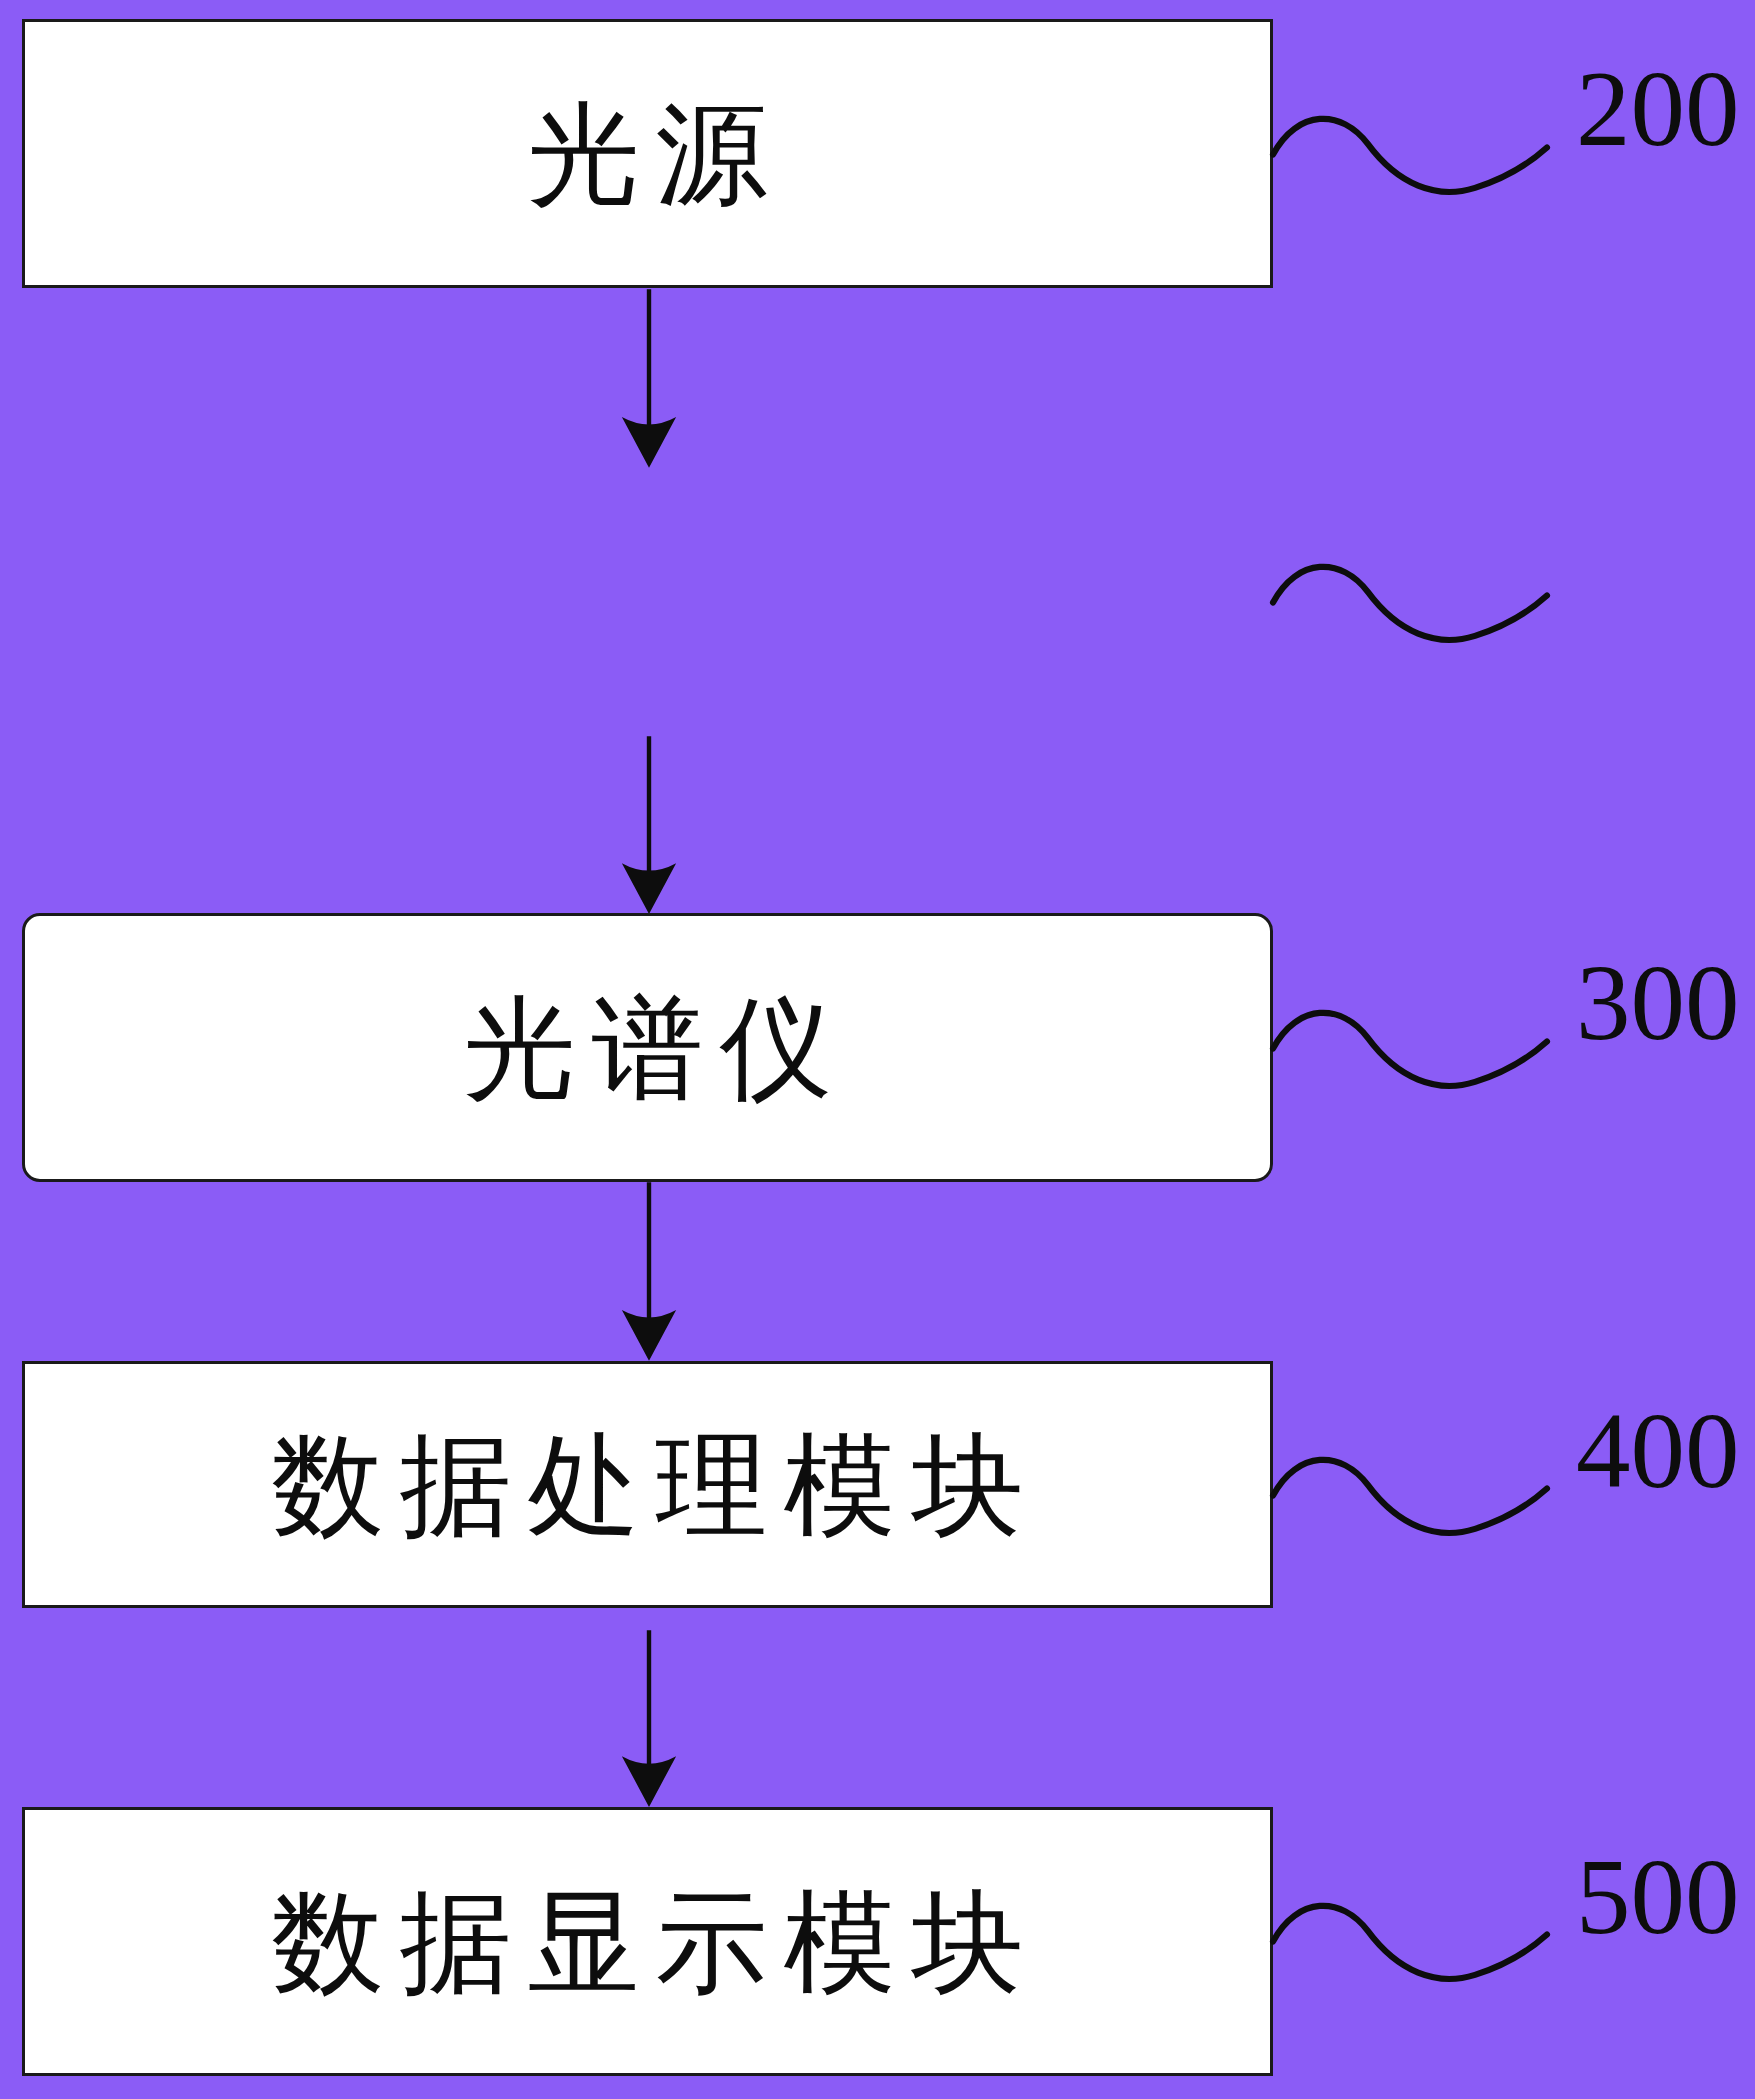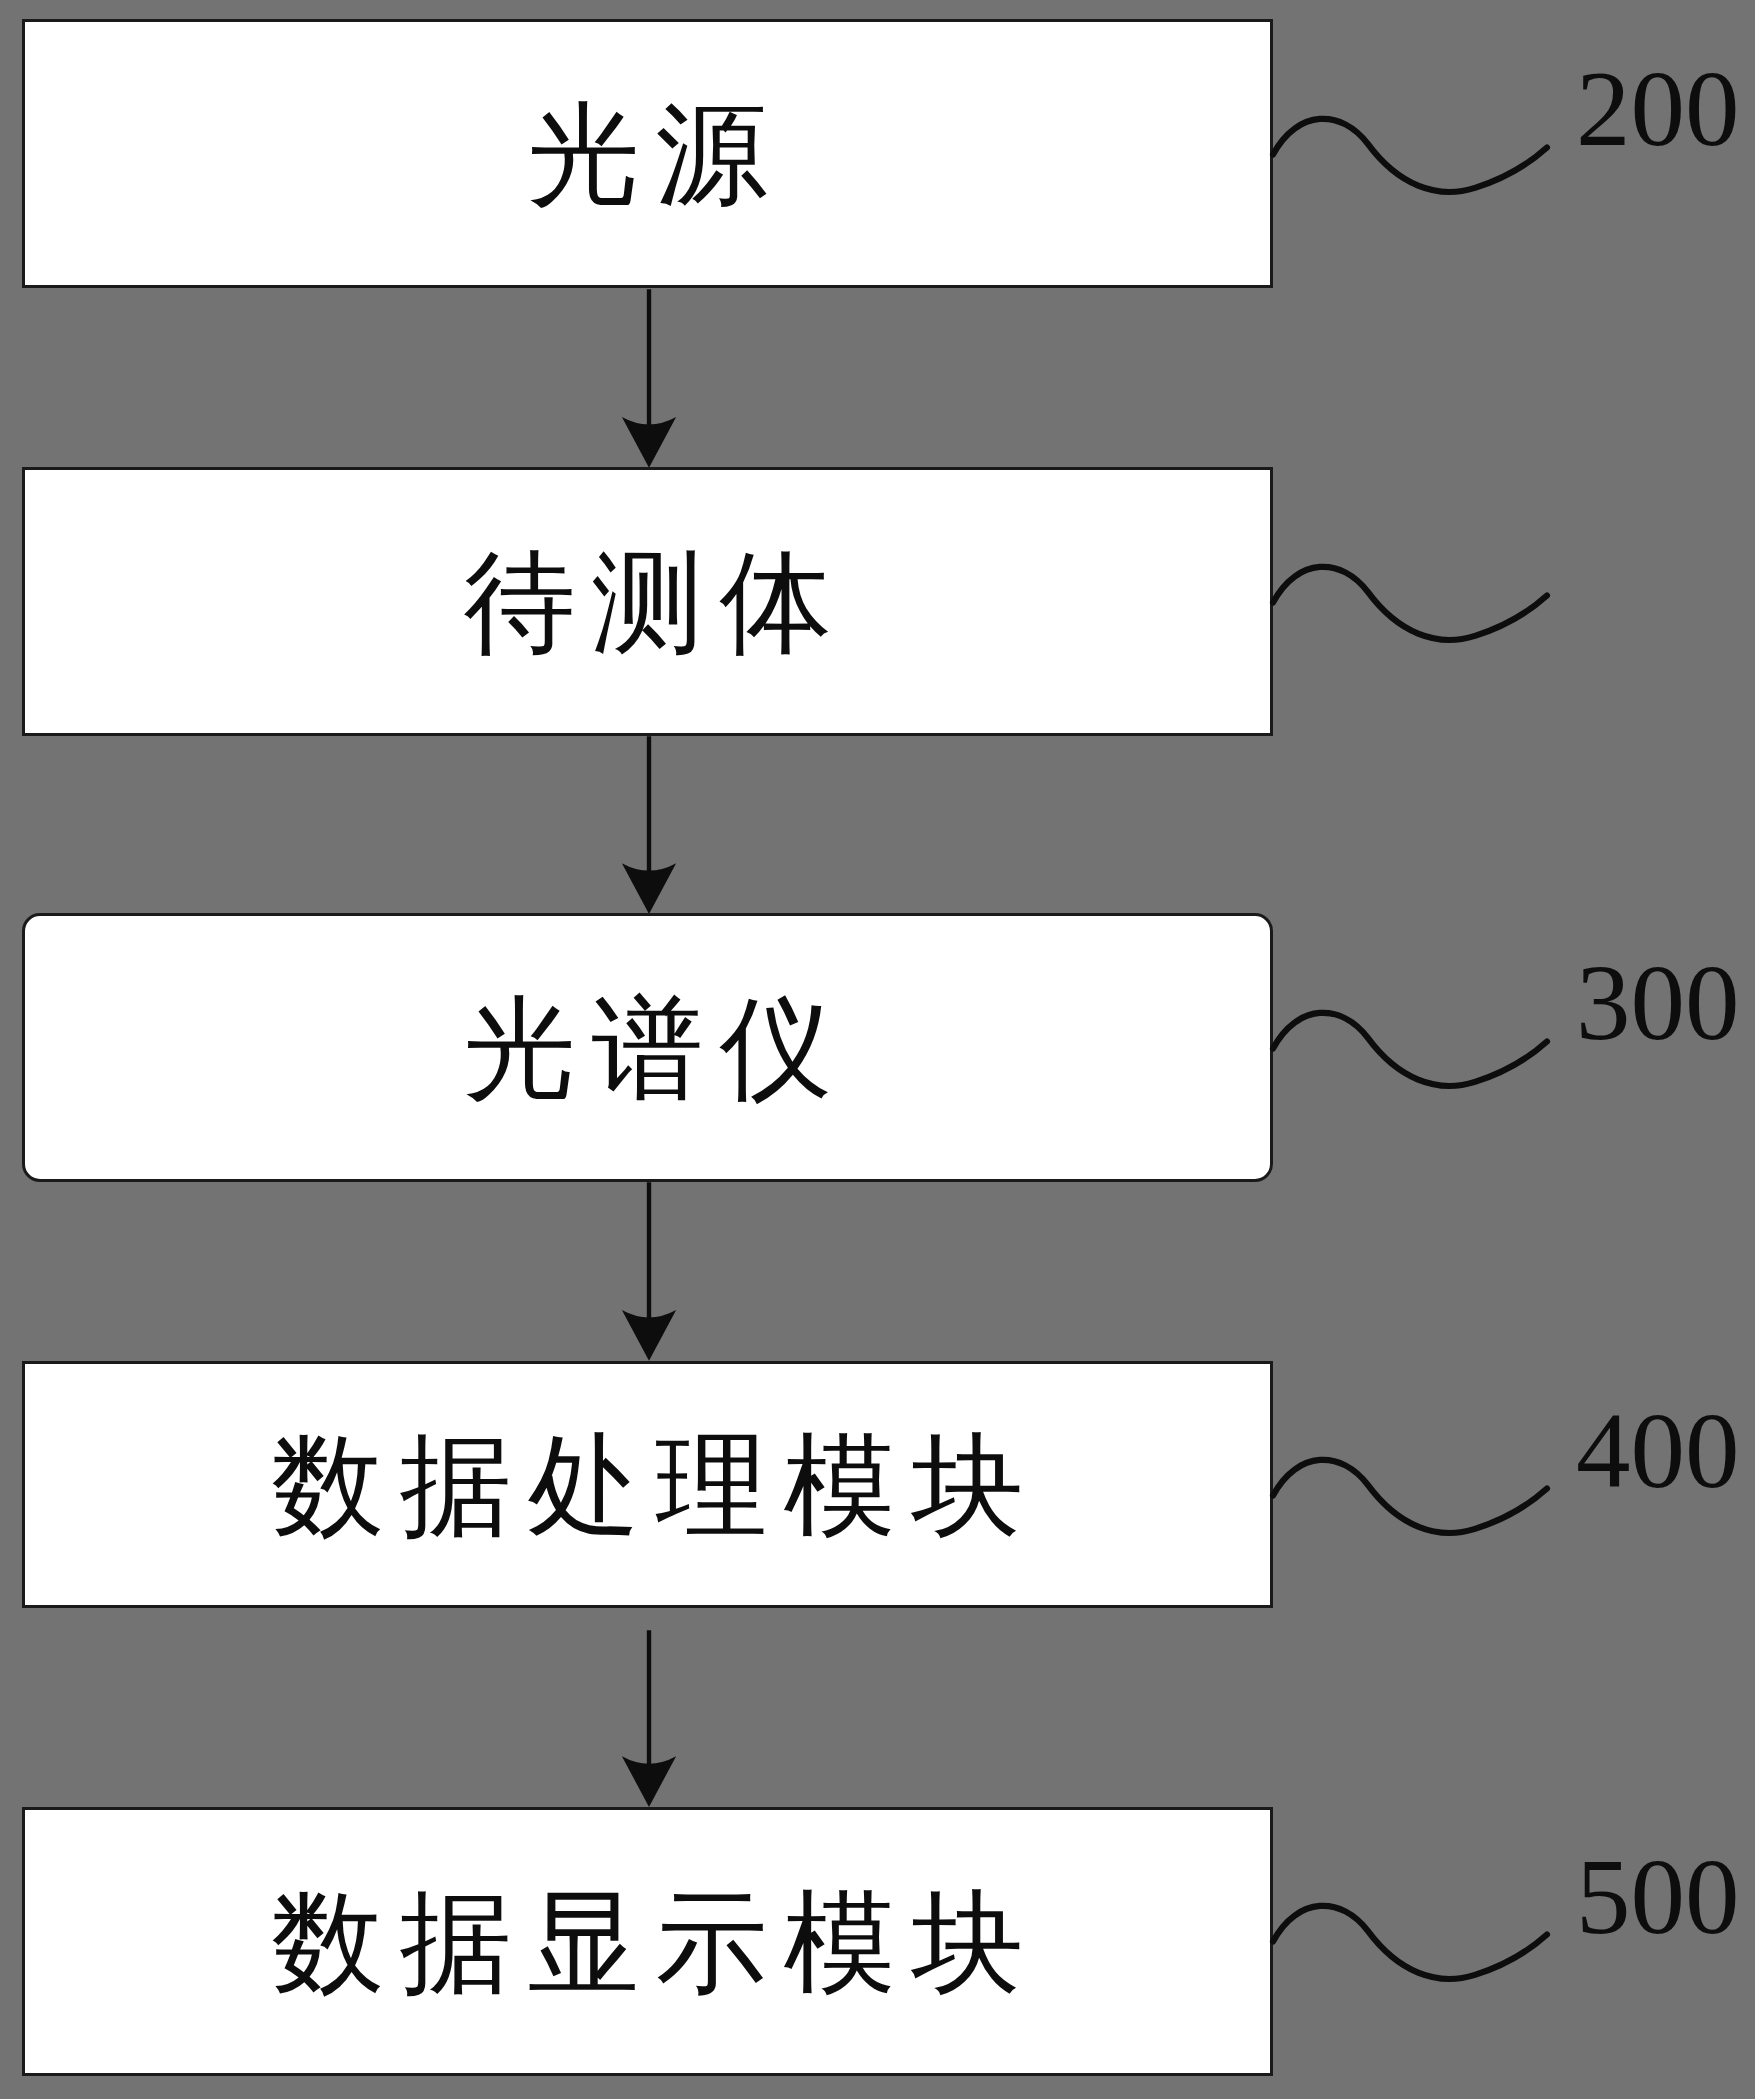--- a/index.html
+++ b/index.html
@@ -5,21 +5,21 @@
 <style>
   html, body {
     margin: 0;
     padding: 0;
     background: #ffffff;
   }
   #page {
     position: relative;
     width: 1756px;
     height: 2100px;
-    background: #737373;
+    background: #8b5cf6;
     overflow: hidden;
     font-family: "Liberation Serif", "DejaVu Serif", serif;
   }
   .flow-box {
     position: absolute;
     box-sizing: border-box;
     border: 3.5px solid #1a1a1a;
     background: #ffffff;
     display: flex;
     align-items: center;
@@ -75,23 +75,20 @@
   <svg class="leader-svg" style="left:1273px; top:93px; width:281px; height:123px;" viewBox="0 0 320 140">
     <path class="leader-path" d="M 0 70 C 28 18, 78 18, 108 58 C 142 104, 186 122, 230 108 C 268 96, 292 80, 312 62"></path>
   </svg>
   <div class="ref-number" style="left:1576px; top:54px;">200</div>
 
   <svg class="arrow-svg" style="left:614px; top:289px; width:70px; height:180px;" viewBox="0 0 80 205">
     <line class="arrow-line" x1="40" y1="0" x2="40" y2="176"></line>
     <path class="arrow-head" d="M 40 204 L 9 146 Q 40 163, 71 146 Z"></path>
   </svg>
 
-  <div class="flow-box" style="left:22px; top:467px; width:1251px; height:269px;">
-    <span class="box-label">待测体</span>
-  </div>
   <svg class="leader-svg" style="left:1273px; top:541px; width:281px; height:123px;" viewBox="0 0 320 140">
     <path class="leader-path" d="M 0 70 C 28 18, 78 18, 108 58 C 142 104, 186 122, 230 108 C 268 96, 292 80, 312 62"></path>
   </svg>
 
   <svg class="arrow-svg" style="left:614px; top:736px; width:70px; height:179px;" viewBox="0 0 80 204">
     <line class="arrow-line" x1="40" y1="0" x2="40" y2="175"></line>
     <path class="arrow-head" d="M 40 203 L 9 145 Q 40 162, 71 145 Z"></path>
   </svg>
 
   <div class="flow-box" style="left:22px; top:913px; width:1251px; height:269px;border-radius:18px;">

